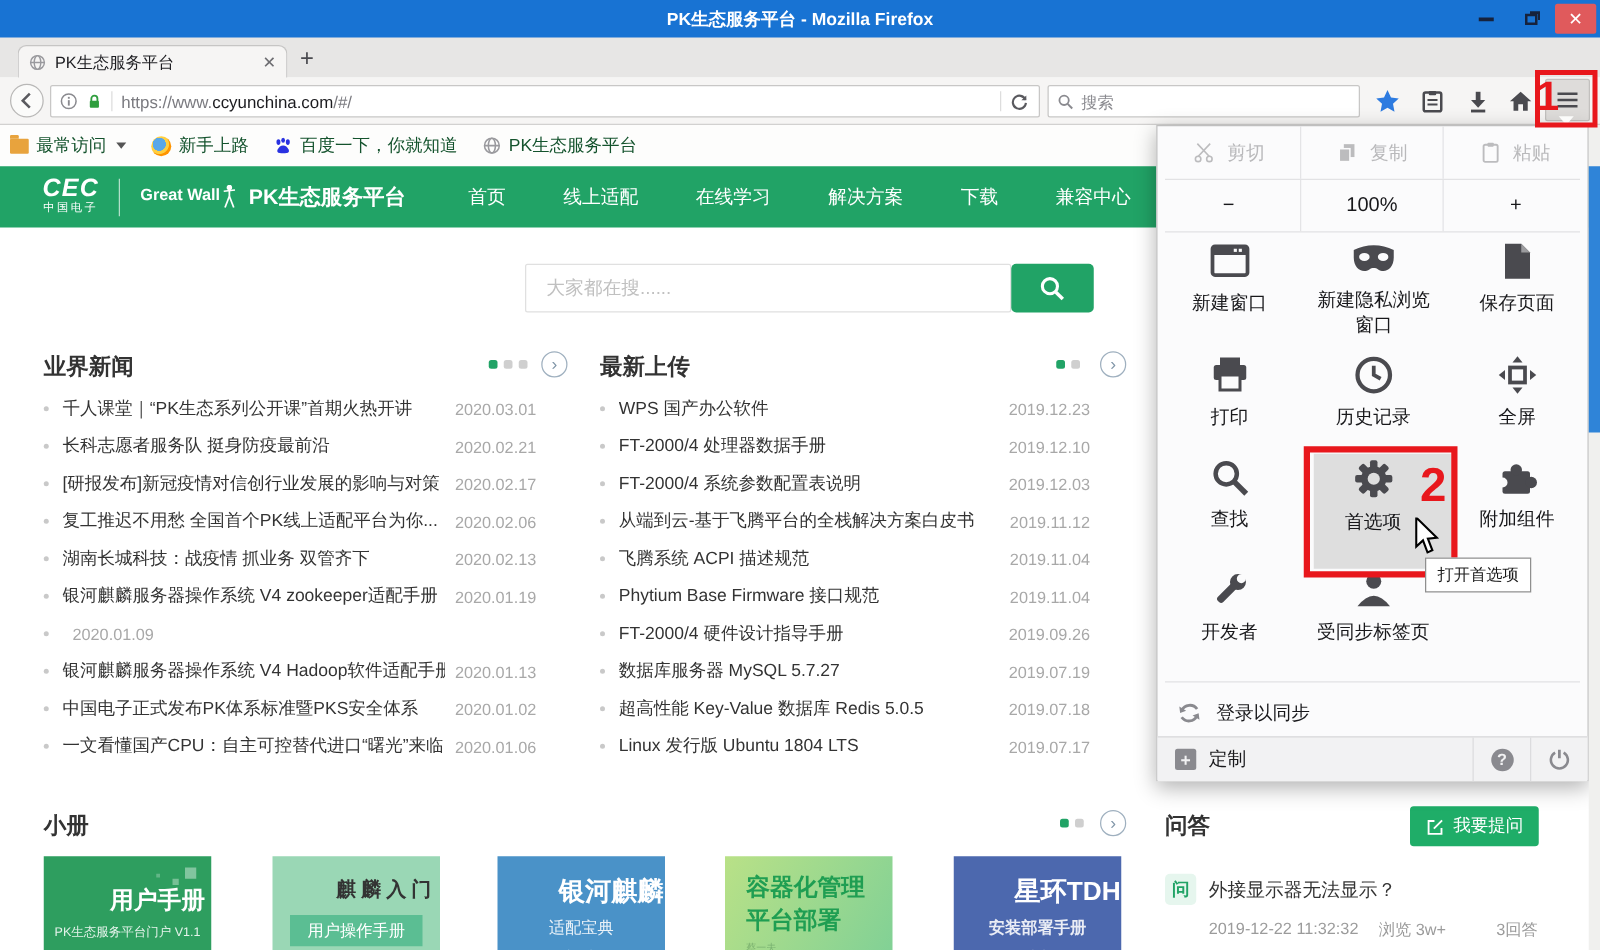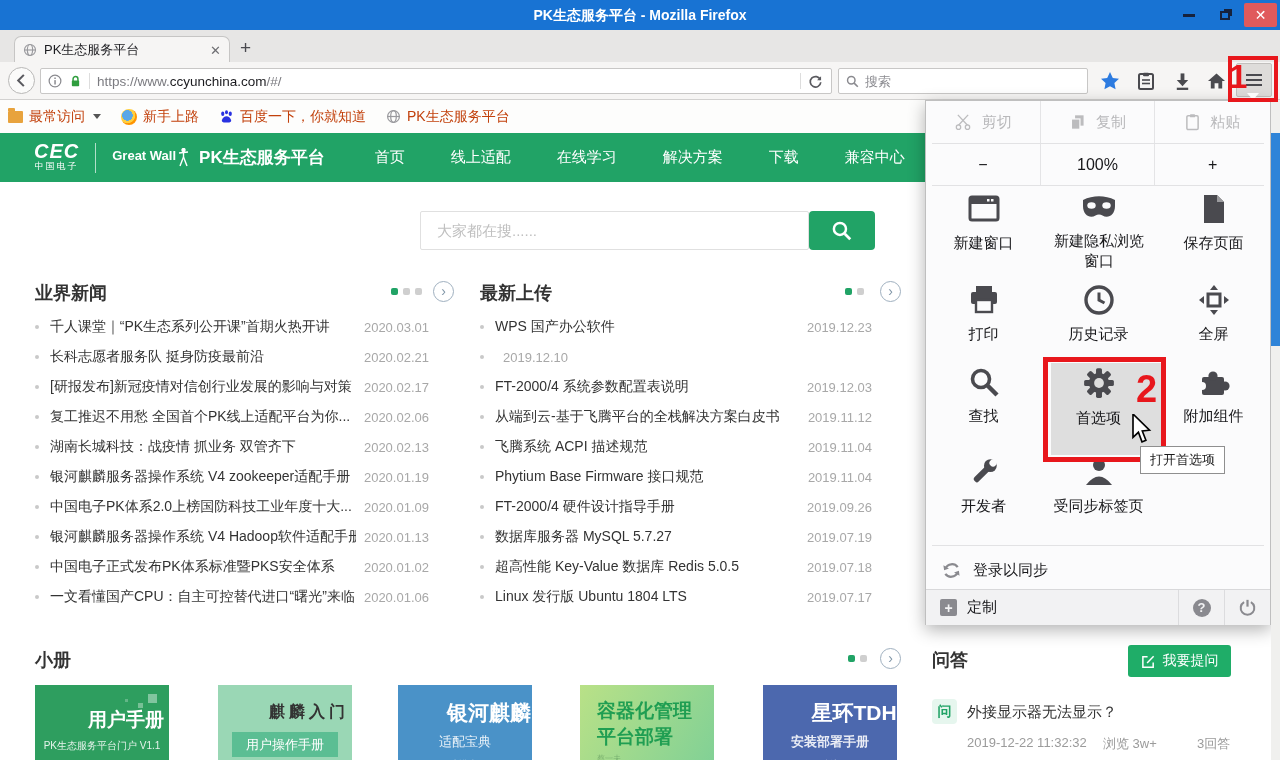--- a/index.html
+++ b/index.html
@@ -43,21 +43,21 @@
   .tb-ic { top:67px; width:28px; height:28px; display:flex; align-items:center; justify-content:center; }
   .hamburger { left:1236px; top:63px; width:36px; height:34px; background:#dedcda; border:1px solid #c2c0be;
                border-radius:2px; display:flex; flex-direction:column; align-items:center; justify-content:center; gap:3px; }
   .hamburger i { display:block; width:16px; height:2px; background:#4a4a4f; }
   .notch { left:1247px; top:93px; width:0; height:0; border-left:6px solid transparent; border-right:6px solid transparent;
            border-top:7px solid #fbfbfa; z-index:52; }
 
   
   .bookmarksbar { left:0; top:100px; width:1280px; height:33px; background:#fdfdfc; display:flex; align-items:center;
                   padding-left:8px; gap:20px; }
-  .bm { display:flex; align-items:center; gap:6px; font-size:14px; color:#c2410c; }
+  .bm { display:flex; align-items:center; gap:6px; font-size:14px; color:#14532d; }
   .caret { width:0; height:0; border-left:4px solid transparent; border-right:4px solid transparent; border-top:5px solid #555; margin-left:2px; }
   .bm-folder { width:15px; height:12px; background:#e8a33d; border-radius:1px; position:relative; }
   .bm-folder:before { content:""; position:absolute; left:0; top:-3px; width:7px; height:3px; background:#e8a33d; border-radius:1px 1px 0 0; }
   .bm-ff { width:16px; height:16px; border-radius:50%;
            background:radial-gradient(circle at 40% 40%, #5aa7e8 0 38%, #ffcf3f 40% 55%, #ff9400 60% 78%, #e33b13 80%); }
 
   
   .siteheader { left:0; top:133px; width:1280px; height:49px; background:#21A366; color:#fff;
                 display:flex; align-items:center; padding-left:34px; }
   .cec { text-align:center; }
@@ -364,21 +364,20 @@
         <span class="ntext">湖南长城科技：战疫情 抓业务 双管齐下</span>
         <span class="ndate">2020.02.13</span>
       </div>
       <div class="nrow">
         <span class="bullet"></span>
         <span class="ntext">银河麒麟服务器操作系统 V4 zookeeper适配手册</span>
         <span class="ndate">2020.01.19</span>
       </div>
       <div class="nrow">
         <span class="bullet"></span>
-        <span class="ntext">中国电子PK体系2.0上榜国防科技工业年度十大...</span>
         <span class="ndate">2020.01.09</span>
       </div>
       <div class="nrow">
         <span class="bullet"></span>
         <span class="ntext">银河麒麟服务器操作系统 V4 Hadoop软件适配手册</span>
         <span class="ndate">2020.01.13</span>
       </div>
       <div class="nrow">
         <span class="bullet"></span>
         <span class="ntext">中国电子正式发布PK体系标准暨PKS安全体系</span>
@@ -399,20 +398,21 @@
   <div class="abs circ-arrow" style="left:880px;top:281px">›</div>
   <div class="abs list" style="left:480px;top:312px;width:392px">
 
   <div class="nrow">
         <span class="bullet"></span>
         <span class="ntext">WPS 国产办公软件</span>
         <span class="ndate">2019.12.23</span>
       </div>
       <div class="nrow">
         <span class="bullet"></span>
+        <span class="ntext">FT-2000/4 处理器数据手册</span>
         <span class="ndate">2019.12.10</span>
       </div>
       <div class="nrow">
         <span class="bullet"></span>
         <span class="ntext">FT-2000/4 系统参数配置表说明</span>
         <span class="ndate">2019.12.03</span>
       </div>
       <div class="nrow">
         <span class="bullet"></span>
         <span class="ntext">从端到云-基于飞腾平台的全栈解决方案白皮书</span>

